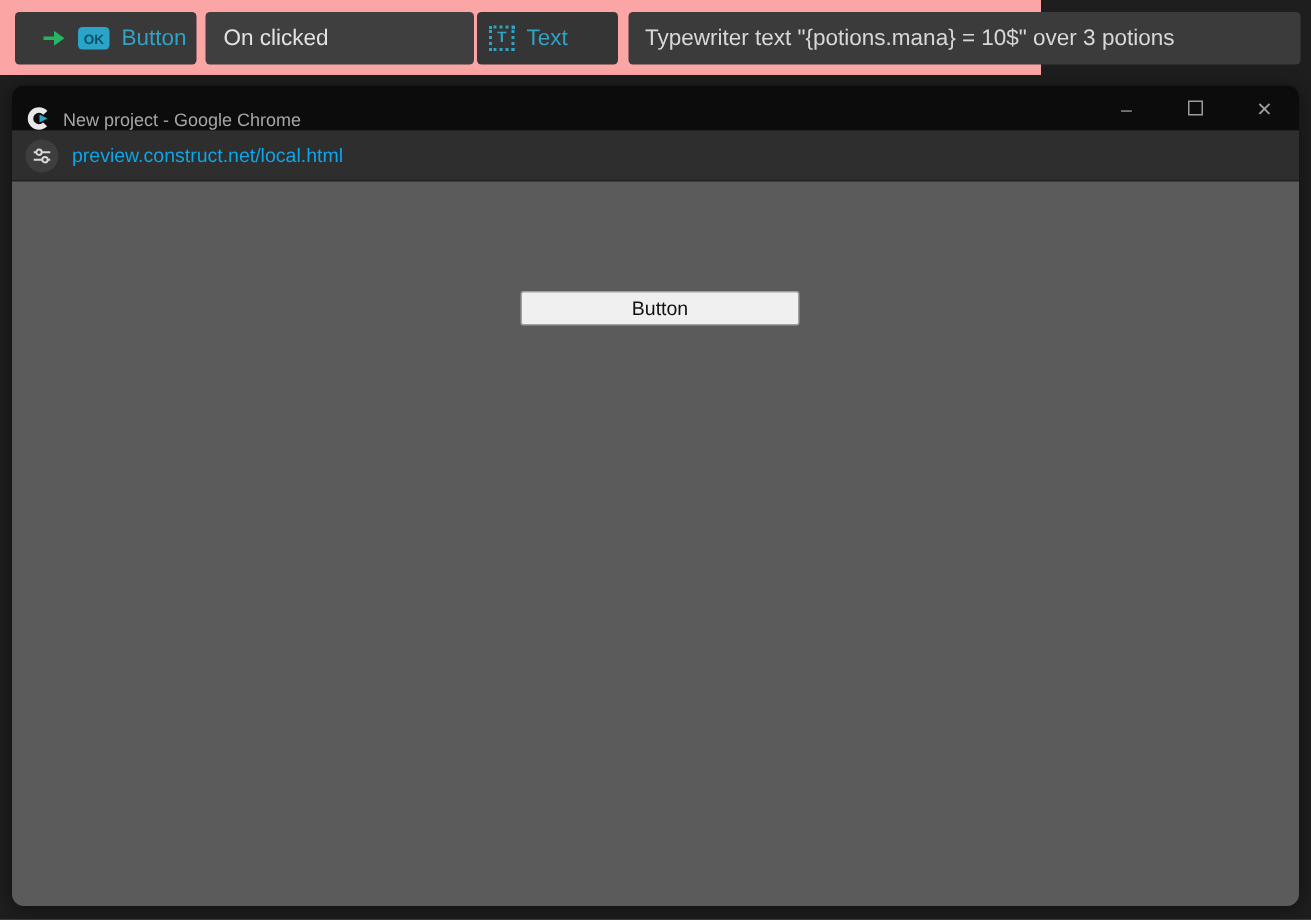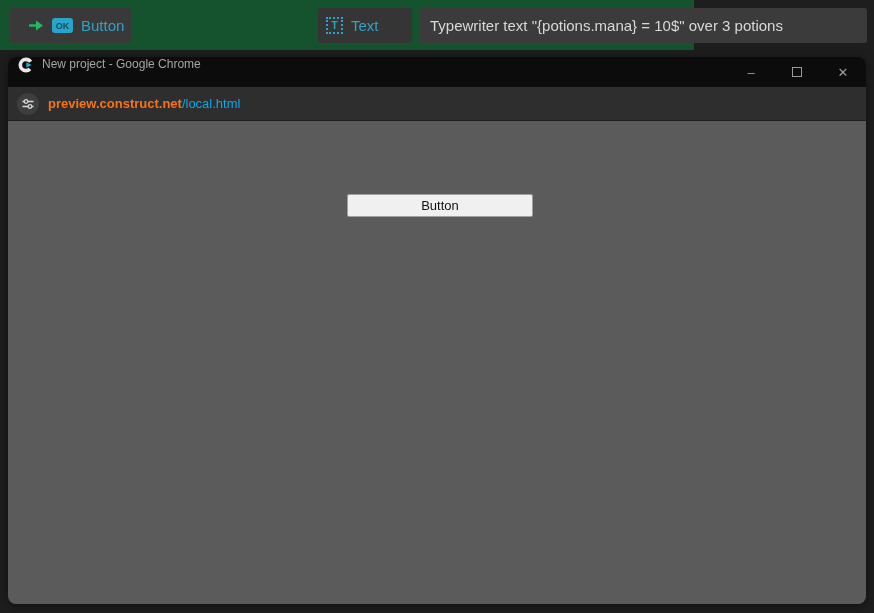--- a/index.html
+++ b/index.html
@@ -6,21 +6,21 @@
   html,body { width:874px; height:613px; overflow:hidden; }
   body {
     background:#1e1e1e;
     font-family:"Liberation Sans", sans-serif;
     position:relative;
   }
 
   
   .event-strip {
     position:absolute; top:0; left:0; width:694px; height:50px;
-    background:#14532d;
+    background:#fca5a5;
   }
   .evt-block {
     position:absolute; top:8px; height:35px;
     display:flex; align-items:center;
     border-radius:3px;
     font-size:15px;
   }
   .blk-cond-object { left:10px;  width:121px; background:#393939; padding-left:18px; }
   .blk-cond-text   { left:137px; width:179px; background:#3f3f3f; padding-left:12px; color:#e2e2e2; }
   .blk-act-object  { left:318px; width:94px;  background:#353535; padding-left:8px; }
@@ -46,21 +46,21 @@
 
   
   .chrome-window {
     position:absolute; top:57px; left:8px; width:858px; height:547px;
     border-radius:8px; overflow:hidden;
     display:flex; flex-direction:column;
     box-shadow:0 2px 12px rgba(0,0,0,0.45);
   }
   .titlebar {
     height:30px; background:#0c0c0c;
-    display:flex; align-items:flex-start;
+    display:flex; align-items:flex-end;
     padding-left:10px; flex:0 0 auto;
   }
   .titlebar .logo { margin-right:8px; display:flex; }
   .titlebar .title { color:#a6a6a6; font-size:12px; flex:1 1 auto; }
   .win-controls { display:flex; height:100%; }
   .win-btn {
     width:46px; height:100%;
     display:flex; align-items:center; justify-content:center;
     color:#9c9c9c; font-size:13px; cursor:default;
   }
@@ -72,21 +72,21 @@
     display:flex; align-items:center;
     padding-left:9px; flex:0 0 auto;
   }
   .site-chip {
     width:22px; height:22px; border-radius:50%;
     background:#3e3e3e;
     display:flex; align-items:center; justify-content:center;
     margin-right:9px; flex:0 0 auto;
   }
   .url { font-size:13px; white-space:nowrap; }
-  .url .domain { color:#f97316; font-weight:bold; }
+  .url .domain { color:#0ea5e9; font-weight:normal; }
   .url .path { color:#0ea5e9; }
 
   .page-content {
     flex:1 1 auto; background:#5b5b5b; position:relative;
   }
   .page-button {
     position:absolute; left:339px; top:73px;
     width:186px; height:23px;
     background:#f0f0f0;
     border:1px solid #a0a0a0;
@@ -103,20 +103,23 @@
 
   <div class="evt-block blk-cond-object">
     <svg class="arrow-icon" width="16" height="13" viewBox="0 0 16 13">
       <line x1="1" y1="6.5" x2="9" y2="6.5" stroke="#25b565" stroke-width="2.4"></line>
       <polygon points="8,1.5 15,6.5 8,11.5" fill="#25b565"></polygon>
     </svg>
     <span class="ok-icon">OK</span>
     <span class="teal-label">Button</span>
   </div>
 
+  <div class="evt-block blk-cond-text">
+    <span>On clicked</span>
+  </div>
 
   <div class="evt-block blk-act-object">
     <span class="t-icon">T</span>
     <span class="teal-label">Text</span>
   </div>
 
   <div class="evt-block blk-act-text">
     <span><span>Typewriter text "</span><span class="it">{potions.mana} = 10$</span><span>" over </span><span class="it">3</span><span> potions</span></span>
   </div>
 

